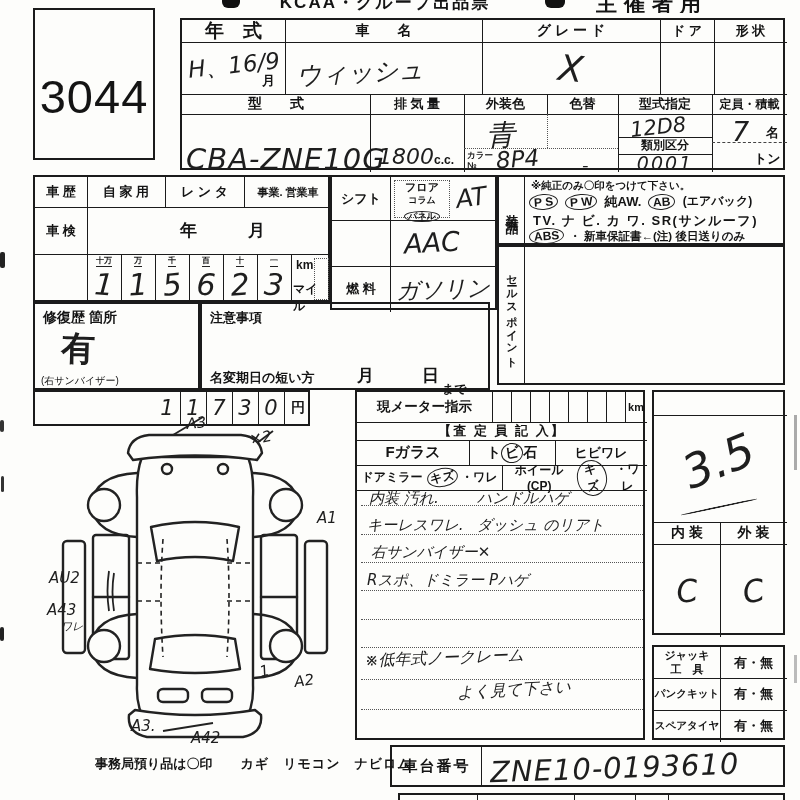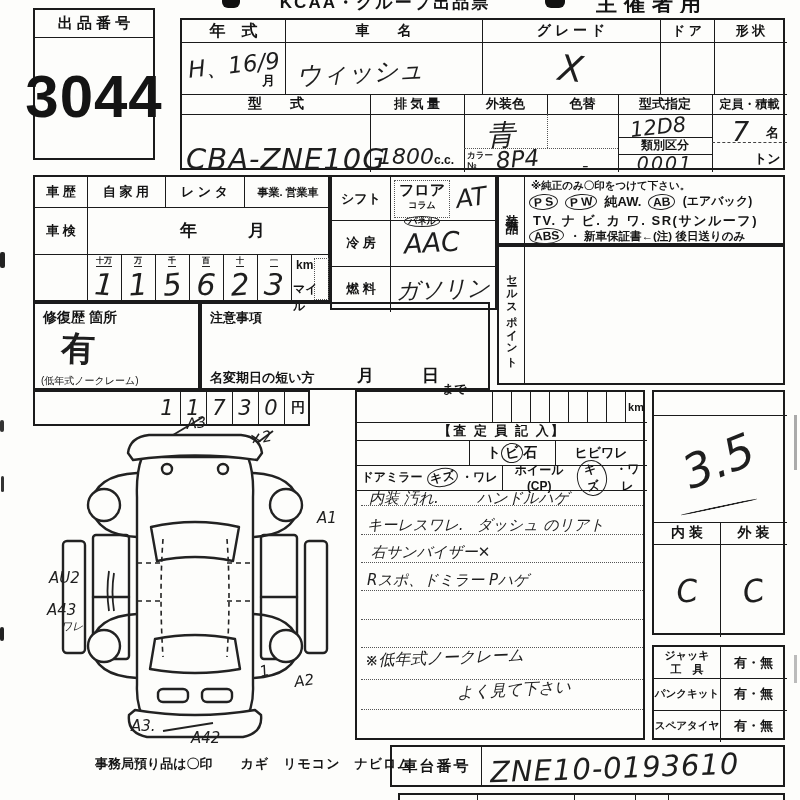--- a/index.html
+++ b/index.html
@@ -28,33 +28,32 @@
   <div class="a" style="left:210px;top:0;width:350px;height:13px;overflow:hidden">
     <div class="a bl" style="left:0;top:-9px;width:350px;text-align:center;font-size:17px;letter-spacing:2px">KCAA・グループ出品票</div>
   </div>
   <div class="a" style="left:222px;top:0;width:18px;height:8px;background:#111;border-radius:0 0 6px 6px"></div>
   <div class="a" style="left:545px;top:0;width:20px;height:8px;background:#111;border-radius:0 0 6px 6px"></div>
   <div class="a" style="left:596px;top:0;width:165px;height:13px;overflow:hidden">
     <div class="a bl" style="left:0;top:-10px;width:165px;font-size:21px;letter-spacing:7px">主催者用</div>
   </div>
 
   <div class="a bx" style="left:33px;top:8px;width:122px;height:152px">
-    <div class="a ct bl" style="left:0;top:0;width:100%;height:28px;font-size:15px;border-bottom:1.5px solid #1b1b1b">出 品 番 号</div>
-    <div class="a ct" style="left:0;top:36px;width:100%;height:100px;font-size:60px;font-weight:700;letter-spacing:1px">3044</div>
+    <div class="a ct" style="left:0;top:36px;width:100%;height:100px;font-size:47px;font-weight:400;letter-spacing:1px">3044</div>
   </div>
 
   <div class="a bx" style="left:180px;top:18px;width:605px;height:152px">
     <div class="a hl" style="left:0;top:22px;width:605px"></div>
     <div class="a hl" style="left:0;top:74px;width:605px"></div>
     <div class="a hl" style="left:0;top:94px;width:605px"></div>
     <div class="a vl" style="left:103px;top:0;height:74px"></div>
     <div class="a vl" style="left:300px;top:0;height:74px"></div>
     <div class="a vl" style="left:478px;top:0;height:74px"></div>
     <div class="a vl" style="left:532px;top:0;height:74px"></div>
-    <div class="a ct bl" style="left:0;top:0;width:103px;height:22px;font-size:16px">年　式</div>
+    <div class="a ct bl" style="left:0;top:0;width:103px;height:22px;font-size:19px">年　式</div>
     <div class="a ct bl" style="left:103px;top:0;width:197px;height:22px;font-size:14px">車　　名</div>
     <div class="a ct bl" style="left:300px;top:0;width:178px;height:22px;font-size:14px">グ レ ー ド</div>
     <div class="a ct bl" style="left:478px;top:0;width:54px;height:22px;font-size:13px">ド ア</div>
     <div class="a ct bl" style="left:532px;top:0;width:73px;height:22px;font-size:13px">形 状</div>
     <div class="a hw" style="left:6px;top:30px;font-size:23px;transform:rotate(-6deg)">H、16/9</div>
     <div class="a bl" style="left:80px;top:52px;font-size:13px">月</div>
     <div class="a hw" style="left:114px;top:36px;font-size:25px;transform:rotate(-3deg)">ウィッシュ</div>
     <div class="a ct hw" style="left:300px;top:22px;width:178px;height:52px;font-size:36px;transform:rotate(6deg)">X</div>
     <div class="a vl" style="left:188px;top:74px;height:78px"></div>
     <div class="a vl" style="left:282px;top:74px;height:78px"></div>
@@ -131,21 +130,21 @@
     <div class="a ct hw" style="left:188px;top:87px;width:34px;height:40px;font-size:30px;transform:rotate(-4deg)">2</div>
     <div class="a ct hw" style="left:222px;top:87px;width:34px;height:40px;font-size:30px;transform:rotate(5deg)">3</div>
     <div class="a bl" style="left:261px;top:81px;font-size:12px">km</div>
     <div class="a bl" style="left:258px;top:104px;font-size:12px">マイル</div>
     <div class="a" style="left:279px;top:81px;width:15px;height:42px;border:1px dotted #555"></div>
   </div>
 
   <div class="a bx" style="left:33px;top:302px;width:167px;height:88px">
     <div class="a bl" style="left:8px;top:5px;font-size:14px">修復歴 箇所</div>
     <div class="a hw" style="left:26px;top:22px;font-size:34px;font-style:normal;font-weight:bold;transform:rotate(2deg)">有</div>
-    <div class="a" style="left:6px;top:70px;font-size:10px">(低年式ノークレーム)</div>
+    <div class="a" style="left:6px;top:70px;font-size:10px">(右サンバイザー)</div>
   </div>
 
   <div class="a bx" style="left:200px;top:302px;width:290px;height:88px">
     <div class="a bl" style="left:8px;top:5px;font-size:13px">注意事項</div>
     <div class="a bl" style="left:8px;top:65px;font-size:13px">名変期日の短い方</div>
     <div class="a bl" style="left:155px;top:60px;font-size:17px">月</div>
     <div class="a bl" style="left:220px;top:60px;font-size:17px">日</div>
     <div class="a bl" style="left:240px;top:77px;font-size:12px">まで</div>
   </div>
 
@@ -162,26 +161,25 @@
     <div class="a ct hw" style="left:223px;top:0;width:26px;height:100%;font-size:21px">0</div>
     <div class="a ct bl" style="left:249px;top:0;width:28px;height:100%;font-size:14px">円</div>
   </div>
 
   <div class="a bx" style="left:330px;top:175px;width:167px;height:135px">
     <div class="a vl" style="left:58px;top:0;height:135px"></div>
     <div class="a hl" style="left:0;top:43px;width:167px"></div>
     <div class="a hl" style="left:0;top:89px;width:167px"></div>
     <div class="a ct bl" style="left:0;top:0;width:58px;height:43px;font-size:13px">シフト</div>
     <div class="a" style="left:62px;top:3px;width:56px;height:38px;border:1px dotted #555;text-align:center">
-      <div class="bl" style="font-size:15px;line-height:1.25">フロア</div>
+      <div class="bl" style="font-size:11px;line-height:1.25">フロア</div>
       <div class="bl" style="font-size:9px;line-height:1.25">コラム</div>
       <div style="line-height:1"><span class="bl" style="font-size:9px;border:1.5px solid #222;border-radius:50%;padding:0 3px;display:inline-block">パネル</span></div>
     </div>
     <div class="a hw" style="left:124px;top:6px;font-size:25px;transform:rotate(-8deg)">AT</div>
-    <div class="a ct bl" style="left:0;top:43px;width:58px;height:46px;font-size:13px">冷 房</div>
     <div class="a hw" style="left:72px;top:50px;font-size:27px;transform:rotate(-3deg)">AAC</div>
     <div class="a ct bl" style="left:0;top:89px;width:58px;height:46px;font-size:13px">燃 料</div>
     <div class="a hw" style="left:64px;top:97px;font-size:23px;transform:rotate(-2deg)">ガソリン</div>
   </div>
 
   <div class="a bx" style="left:497px;top:175px;width:288px;height:70px">
     <div class="a ct vert bl" style="left:0;top:0;width:26px;height:100%;font-size:13px;border-right:1.5px solid #1b1b1b;letter-spacing:4px">装備品</div>
     <div class="a bl" style="left:32px;top:2px;font-size:10.5px">※純正のみ〇印をつけて下さい。</div>
     <div class="a" style="left:30px;top:15px;width:255px;height:19px;display:flex;gap:7px;align-items:center">
       <span class="circ bl" style="font-size:12px">P S</span>
@@ -196,34 +194,36 @@
       <span class="bl" style="font-size:11.5px">・ 新車保証書←(注) 後日送りのみ</span>
     </div>
   </div>
 
   <div class="a bx" style="left:497px;top:245px;width:288px;height:140px">
     <div class="a ct vert bl" style="left:0;top:0;width:26px;height:100%;font-size:11px;border-right:1.5px solid #1b1b1b;letter-spacing:1px">セールスポイント</div>
   </div>
 
   <div class="a bx" style="left:355px;top:390px;width:290px;height:350px">
     <div class="a hl" style="left:0;top:30px;width:290px"></div>
+    <div class="a ct bl" style="left:2px;top:0;width:131px;height:30px;font-size:13.5px">現メーター指示</div>
     <div class="a vl" style="left:135px;top:0;height:30px"></div>
       <div class="a vl" style="left:154px;top:0;height:30px"></div>
     <div class="a vl" style="left:173px;top:0;height:30px"></div>
       <div class="a vl" style="left:192px;top:0;height:30px"></div>
     <div class="a vl" style="left:211px;top:0;height:30px"></div>
       <div class="a vl" style="left:230px;top:0;height:30px"></div>
     <div class="a vl" style="left:249px;top:0;height:30px"></div>
       <div class="a vl" style="left:268px;top:0;height:30px"></div>
     <div class="a ct bl" style="left:268px;top:0;width:22px;height:30px;font-size:11px">km</div>
     <div class="a hl" style="left:0;top:48px;width:290px"></div>
     <div class="a ct bl" style="left:0;top:30px;width:290px;height:18px;font-size:13px;letter-spacing:2px">【査 定 員 記 入】</div>
     <div class="a hl" style="left:0;top:73px;width:290px"></div>
     <div class="a vl" style="left:112px;top:48px;height:25px"></div>
     <div class="a vl" style="left:198px;top:48px;height:25px"></div>
+    <div class="a ct bl" style="left:0;top:48px;width:112px;height:25px;font-size:15px">Fガラス</div>
     <div class="a ct" style="left:112px;top:48px;width:86px;height:25px">
       <span class="bl" style="font-size:14px">ト</span>
       <span class="bl" style="font-size:14px;border:1.6px solid #222;border-radius:50%;padding:0 3px;transform:rotate(-8deg);display:inline-block">ビ</span>
       <span class="bl" style="font-size:14px">石</span>
     </div>
     <div class="a ct bl" style="left:198px;top:48px;width:92px;height:25px;font-size:13px">ヒビワレ</div>
     <div class="a hl" style="left:0;top:98px;width:290px"></div>
     <div class="a vl" style="left:145px;top:73px;height:25px"></div>
     <div class="a ct" style="left:2px;top:73px;width:141px;height:25px;gap:4px">
       <span class="bl" style="font-size:12px">ドアミラー</span>

